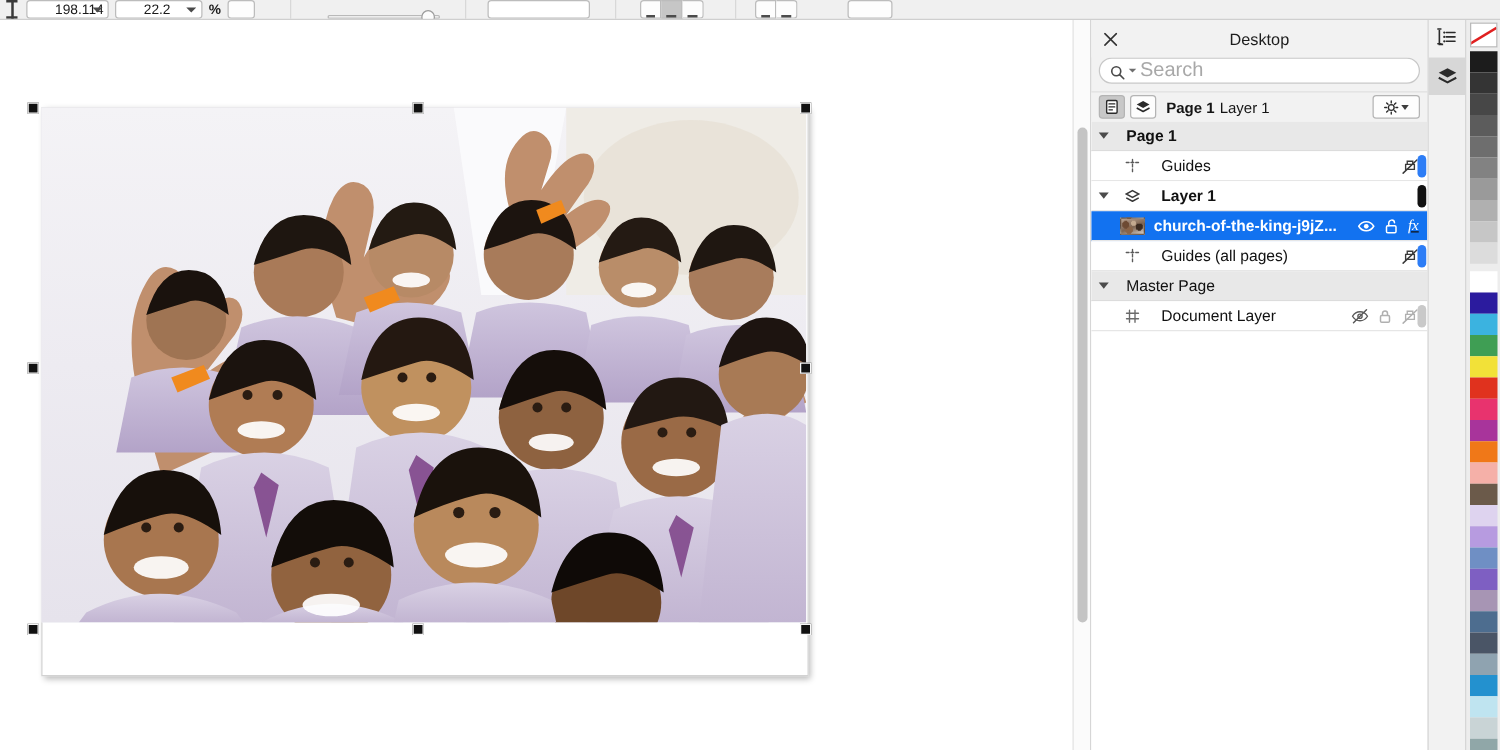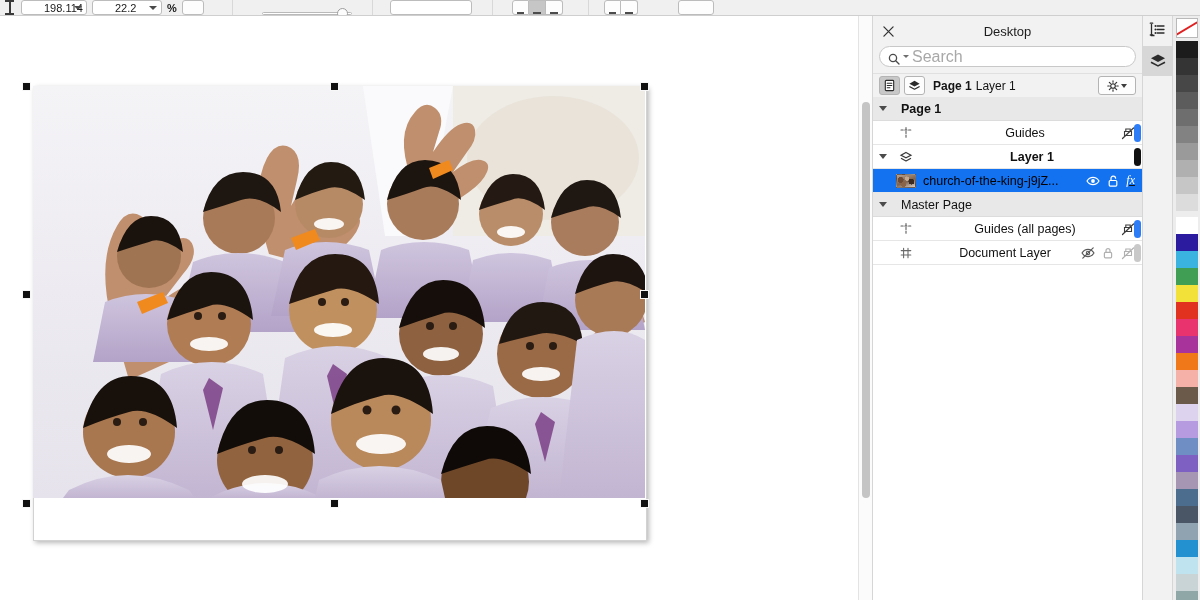--- a/index.html
+++ b/index.html
@@ -194,23 +194,23 @@
 
   
   .tree { flex: 1 1 auto; background: #ffffff; overflow: hidden; }
   .row {
     position: relative; height: 24px;
     display: flex; align-items: center;
     border-bottom: 1px solid #e6e6e6;
     font-size: 12.5px; color: #111;
   }
   .row.group { background: #e8e8e8; border-bottom: 1px solid #dcdcdc; }
-  .row.leaf  { background: #ffffff; text-align: center; }
+  .row.leaf  { background: #ffffff; }
   .row.sel   { background: #1272f0; }
-  .row.sel .rlabel { color: #000000; font-weight: normal; }
+  .row.sel .rlabel { color: #ffffff; font-weight: bold; }
 
   .disc {
     width: 20px; flex: 0 0 auto; display: flex; align-items: center; justify-content: center;
   }
   .disc.open::after {
     content: ""; width: 0; height: 0;
     border-left: 4.5px solid transparent; border-right: 4.5px solid transparent;
     border-top: 5px solid #4b4b4b;
   }
   .ricon { width: 26px; flex: 0 0 auto; display: flex; align-items: center; justify-content: center; }
@@ -579,43 +579,43 @@
           <span>
             <svg viewBox="0 0 14 14">
                 <rect x="3.2" y="6.5" width="7.6" height="5.6" rx="1" fill="none" stroke="#fff" stroke-width="1.2"></rect>
                 <path d="M5 6.5V4.6A2.2 2.2 0 019.6 4.2" fill="none" stroke="#fff" stroke-width="1.2" stroke-linecap="round"></path>
               </svg>
           </span>
           <span class="fxg" style="color:#fff;">fx</span>
         </span>
       </div>
 
-      <div class="row group indent-0">
-        <span class="disc open"></span>
-        <span class="rlabel">Master Page</span>
-      </div>
-
       <div class="row leaf indent-1">
         <span class="disc"></span>
         <span class="ricon">
           <svg viewBox="0 0 14 14">
               <path d="M7 1.5v11M2 4h10" stroke="#5a5a5a" stroke-width="1.1" stroke-dasharray="2.2 1.6" stroke-linecap="round"></path>
             </svg>
         </span>
         <span class="rlabel">Guides (all pages)</span>
         <span class="rtools">
           <span>
             <svg viewBox="0 0 14 14">
                 <path d="M3.5 5.5h7v4h-7z" fill="none" stroke="#3a3a3a" stroke-width="1.1"></path>
                 <path d="M4.8 5.5V3h4.4v2.5" fill="none" stroke="#3a3a3a" stroke-width="1.1"></path>
                 <path d="M1.5 12.5L12.5 2" stroke="#3a3a3a" stroke-width="1.2" stroke-linecap="round"></path>
               </svg>
           </span>
         </span>
         <span class="colorbar" style="background:#2D7DF6"></span>
+      </div>
+
+      <div class="row group indent-0">
+        <span class="disc open"></span>
+        <span class="rlabel">Master Page</span>
       </div>
 
 
       <div class="row leaf indent-1">
         <span class="disc"></span>
         <span class="ricon">
           <svg viewBox="0 0 14 14">
               <path d="M4.6 2.2v9.6M9 2.2v9.6M2.2 4.6h9.6M2.2 9h9.6" stroke="#6a6a6a" stroke-width="1.1" stroke-linecap="round"></path>
             </svg>
         </span>

